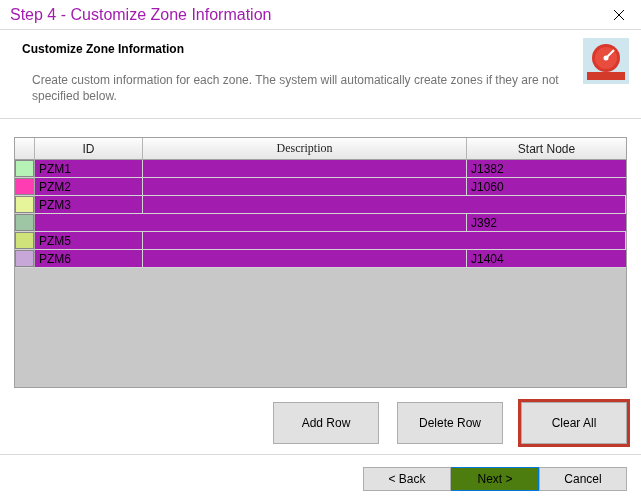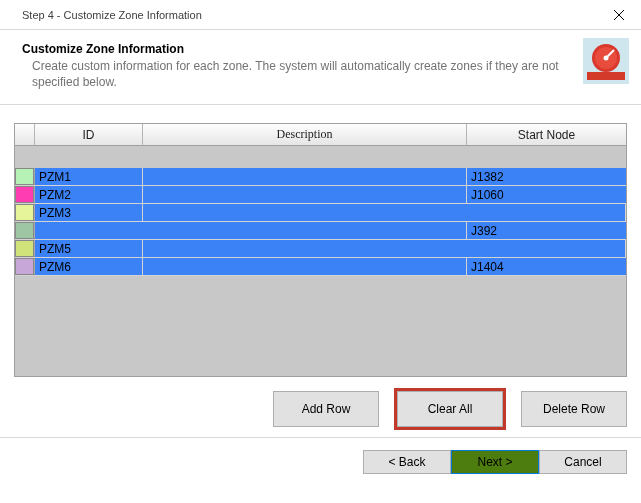--- a/index.html
+++ b/index.html
@@ -17,54 +17,53 @@
 
   
   .titlebar {
     height: 30px;
     display: flex;
     align-items: center;
     padding: 0 0 0 10px;
     border-bottom: 1px solid #d9d9d9;
     background: #fff;
   }
-  .titlebar .title { flex: 1; font-size: 11px; color: #404040; margin-left: 12px; }
+  .titlebar .title { flex: 1; font-size: 16px; color: #a21caf; }
   .titlebar .close {
     width: 45px; height: 30px;
     display: flex; align-items: center; justify-content: center;
     font-family: inherit;
     cursor: pointer;
   }
   .titlebar .close svg { width: 10px; height: 10px; }
 
   
   .header {
     padding: 8px 16px 14px 16px;
     display: flex;
     align-items: flex-start;
     border-bottom: 1px solid #d9d9d9;
   }
   .header-text { flex: 1; padding-top: 4px; }
-  .header-title { font-weight: bold; font-size: 12px; margin-bottom: 2px; padding-left: 6px; }
+  .header-title { font-weight: bold; font-size: 12px; margin-bottom: 16px; padding-left: 6px; }
   .header-desc  { font-size: 12px; color: #737373; padding-left: 16px; line-height: 1.35; }
   .header-icon {
     width: 46px; height: 46px; margin-left: 8px; margin-right: -4px;
     display: flex; align-items: center; justify-content: center;
   }
 
   
   .grid-area {
     margin: 18px 14px 0 14px;
     height: 254px;
     background: #c8c8c8;
     border: 1px solid #a0a0a0;
     display: flex;
     flex-direction: column;
     overflow: hidden;
-    gap: 22px;
   }
 
   
   .grid-header-row {
     display: flex;
     height: 22px;
   }
   .gh {
     background: linear-gradient(#fdfdfd, #e6e6e6);
     border-right: 1px solid #b5b5b5;
@@ -77,21 +76,21 @@
   .gh-desc  { flex: 1; font-family: Liberation Serif, serif; }
   .gh-start { width: 159px; border-right: none; }
 
   
   .grid-body { background: #c8c8c8; }
   .grid-row {
     display: flex;
     height: 18px;
   }
   .cell {
-    background: #3b82f6;
+    background: #a21caf;
     border-right: 1px solid #d4d4d4;
     border-bottom: 1px solid #d4d4d4;
     display: flex; align-items: center;
     padding: 0 4px;
     font-size: 12px;
     color: #000;
     overflow: hidden; white-space: nowrap;
   }
   .cell-color { width: 20px; padding: 0; border-right: 1px solid #a8a8a8; }
   .swatch { width: 100%; height: 100%; border: 1px solid #888; }
@@ -101,21 +100,21 @@
 
   
   .row-actions {
     display: flex;
     justify-content: flex-end;
     gap: 18px;
     padding: 14px 14px 10px 14px;
   }
   .btn {
     min-width: 106px;
-    height: 36px;
+    height: 42px;
     background: #e1e1e1;
     border: 1px solid #adadad;
     font-family: inherit;
     font-size: 12px;
     color: #000;
     cursor: pointer;
     padding: 0 8px;
   }
   .btn.highlighted {
     outline: 3px solid #c0392b;
@@ -226,22 +225,22 @@
           </div>
           <div class="cell cell-id">PZM6</div>
           <div class="cell cell-desc"></div>
           <div class="cell cell-start">J1404</div>
         </div>
       </div>
   </div>
 
   <div class="row-actions">
     <button class="btn">Add Row</button>
+    <button class="btn">Delete Row</button>
     <button class="btn highlighted">Clear All</button>
-    <button class="btn">Delete Row</button>
   </div>
 
   <div class="divider"></div>
 
   <div class="footer">
     <button class="nav-btn">&lt; Back</button>
     <button class="nav-btn primary">Next &gt;</button>
     <button class="nav-btn">Cancel</button>
   </div>
 

